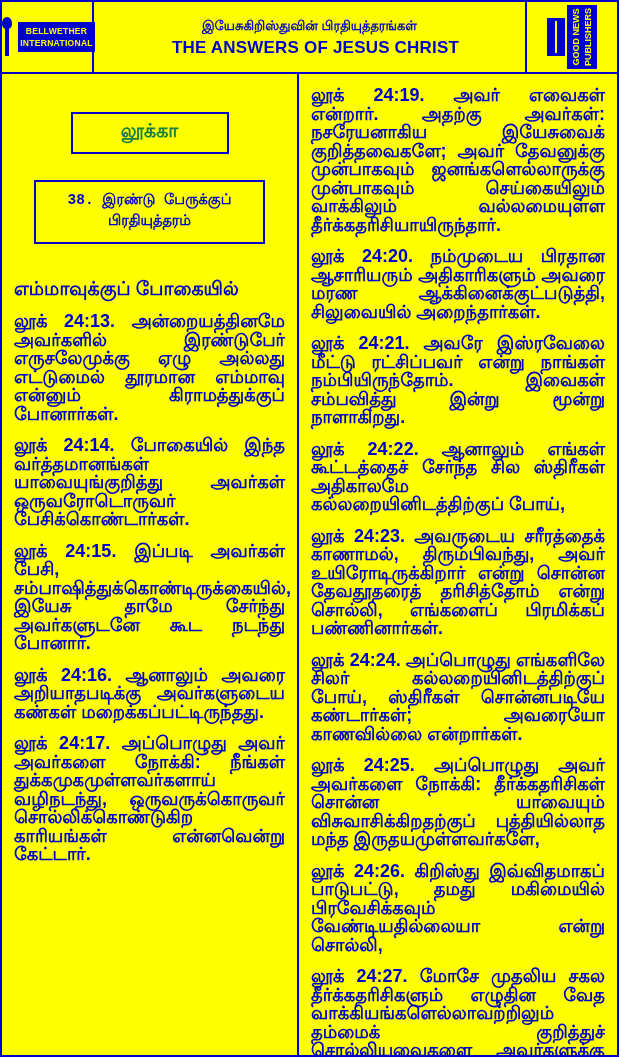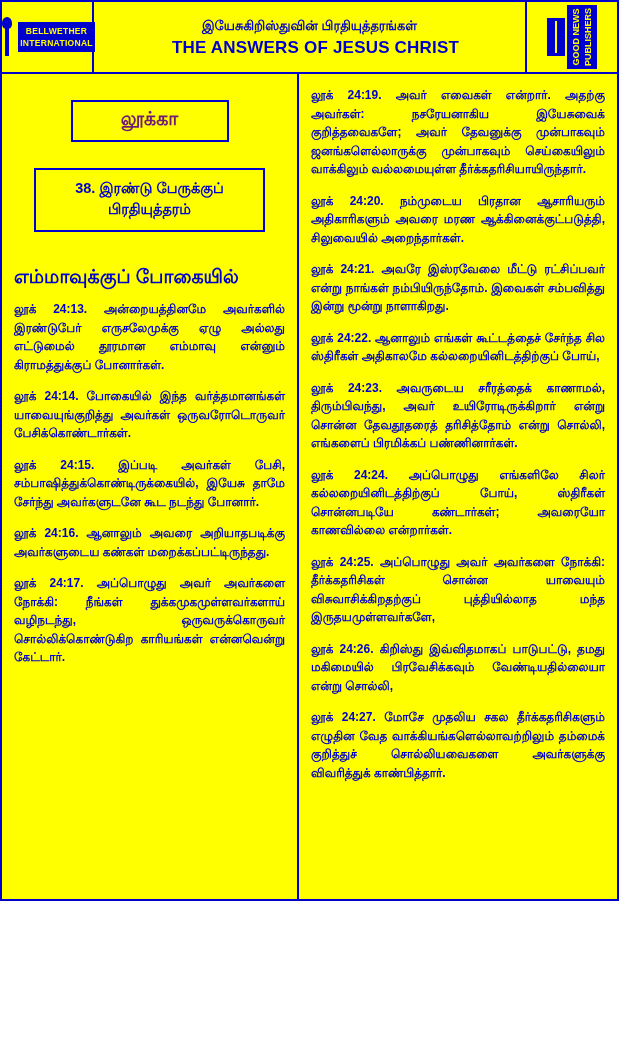--- a/index.html
+++ b/index.html
@@ -6,21 +6,21 @@
     margin: 0;
     padding: 0;
     background: #ffffff;
   }
   body {
     font-family: "Liberation Sans", sans-serif;
   }
   .page {
     position: relative;
     width: 619px;
-    height: 901px;
+    height: 1057px;
     background: #ffff00;
     box-sizing: border-box;
     border: 2px solid #0000cc;
     overflow: hidden;
   }
   
   .header {
     position: relative;
     height: 72px;
     box-sizing: border-box;
@@ -151,51 +151,52 @@
     padding: 10px 12px 6px 12px;
   }
   .col-left {
     width: 297px;
     border-right: 2px solid #0000cc;
   }
   .col-right {
     flex: 1;
   }
   .boxed-title {
-    margin: 16px auto 0 auto;
+    margin: 28px auto 0 auto;
     width: 150px;
     border: 2px solid #0000cc;
     text-align: center;
-    color: #701a75;
+    color: #15803d;
     font-size: 19px;
     font-weight: bold;
     padding: 6px 2px 8px 2px;
   }
   .boxed-subtitle {
     margin: 26px auto 0 auto;
     width: 215px;
     border: 2px solid #0000cc;
     text-align: center;
     color: #0000cc;
     font-size: 14.5px;
     font-weight: bold;
     line-height: 21px;
     padding: 8px 6px 10px 6px;
+    font-family: Liberation Mono, monospace;
   }
   .section-head {
     margin-top: 34px;
     color: #0000cc;
     font-size: 19px;
     font-weight: bold;
     line-height: 21px;
   }
   .verse {
     margin-top: 13px;
     color: #0000cc;
-    font-size: 12px;
+    font-size: 18px;
     line-height: 18.5px;
     font-weight: bold;
     text-align: justify;
     text-justify: inter-word;
   }
   .col-right .verse:first-child {
     margin-top: 2px;
   }
 </style>
 </head>

